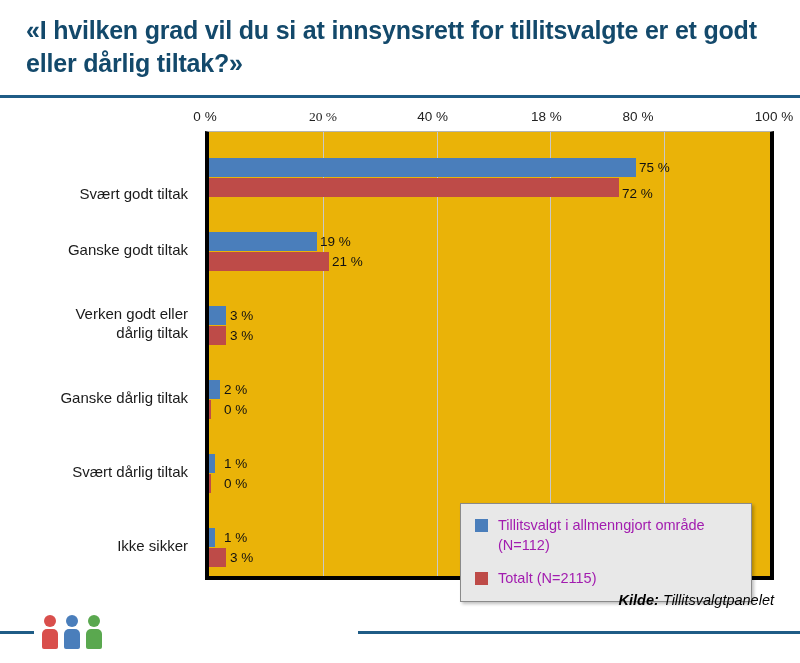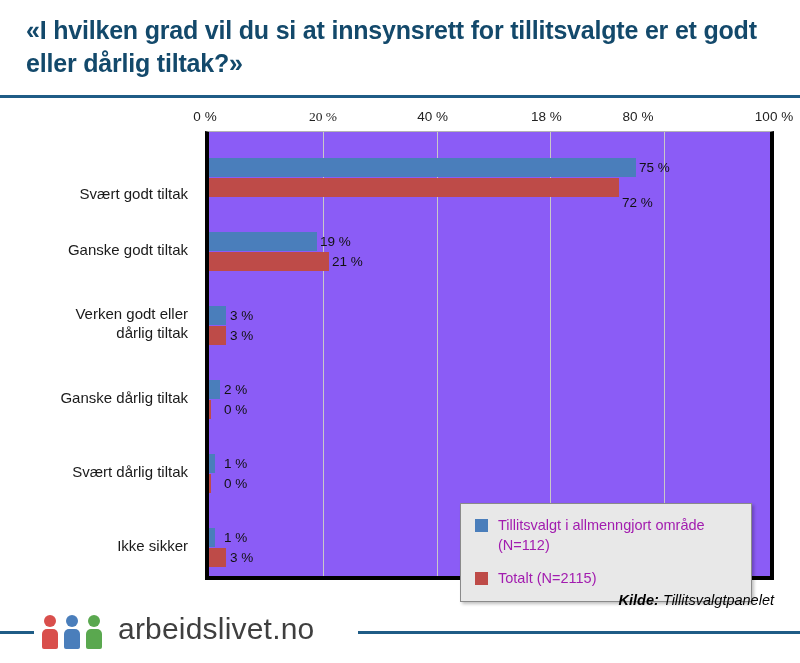--- a/index.html
+++ b/index.html
@@ -45,21 +45,21 @@
   
   .plot {
     position: absolute;
     left: 205px;
     top: 33px;
     width: 569px;
     height: 449px;
     border: 4px solid #000000;
     border-top: 1px solid #b4b4b4;
     box-sizing: border-box;
-    background: #8b5cf6;
+    background: #eab308;
   }
   .gridline {
     position: absolute;
     top: 0;
     bottom: 0;
     width: 1px;
     background: #c8c8c8;
   }
 
   .xaxis {
@@ -241,21 +241,21 @@
 
   <div class="plot">
     <div class="gridline" style="left:113.8px;"></div>
     <div class="gridline" style="left:227.6px;"></div>
     <div class="gridline" style="left:341.4px;"></div>
     <div class="gridline" style="left:455.2px;"></div>
 
     <div class="bar blue" style="left:0; top:26px;  width:426.8px;"></div>
     <div class="bar-value" style="left:430px; top:26px;">75 %</div>
     <div class="bar red" style="left:0; top:46px;  width:409.7px;"></div>
-    <div class="bar-value" style="left:413px; top:61px;">72 %</div>
+    <div class="bar-value" style="left:413px; top:52px;">72 %</div>
 
     <div class="bar blue" style="left:0; top:100px; width:108.1px;"></div>
     <div class="bar-value" style="left:111px; top:100px;">19 %</div>
     <div class="bar red" style="left:0; top:120px; width:119.5px;"></div>
     <div class="bar-value" style="left:123px; top:120px;">21 %</div>
 
     <div class="bar blue" style="left:0; top:174px; width:17.1px;"></div>
     <div class="bar-value" style="left:21px; top:174px;">3 %</div>
     <div class="bar red" style="left:0; top:194px; width:17.1px;"></div>
     <div class="bar-value" style="left:21px; top:194px;">3 %</div>
@@ -303,15 +303,14 @@
         </div>
       <div class="fig f2">
           <div class="head"></div>
           <div class="body"></div>
         </div>
       <div class="fig f3">
           <div class="head"></div>
           <div class="body"></div>
         </div>
     </div>
-    <div class="logo-text">arbeidslivet.no</div>
   </div>
 </div>
 
 </body></html>

